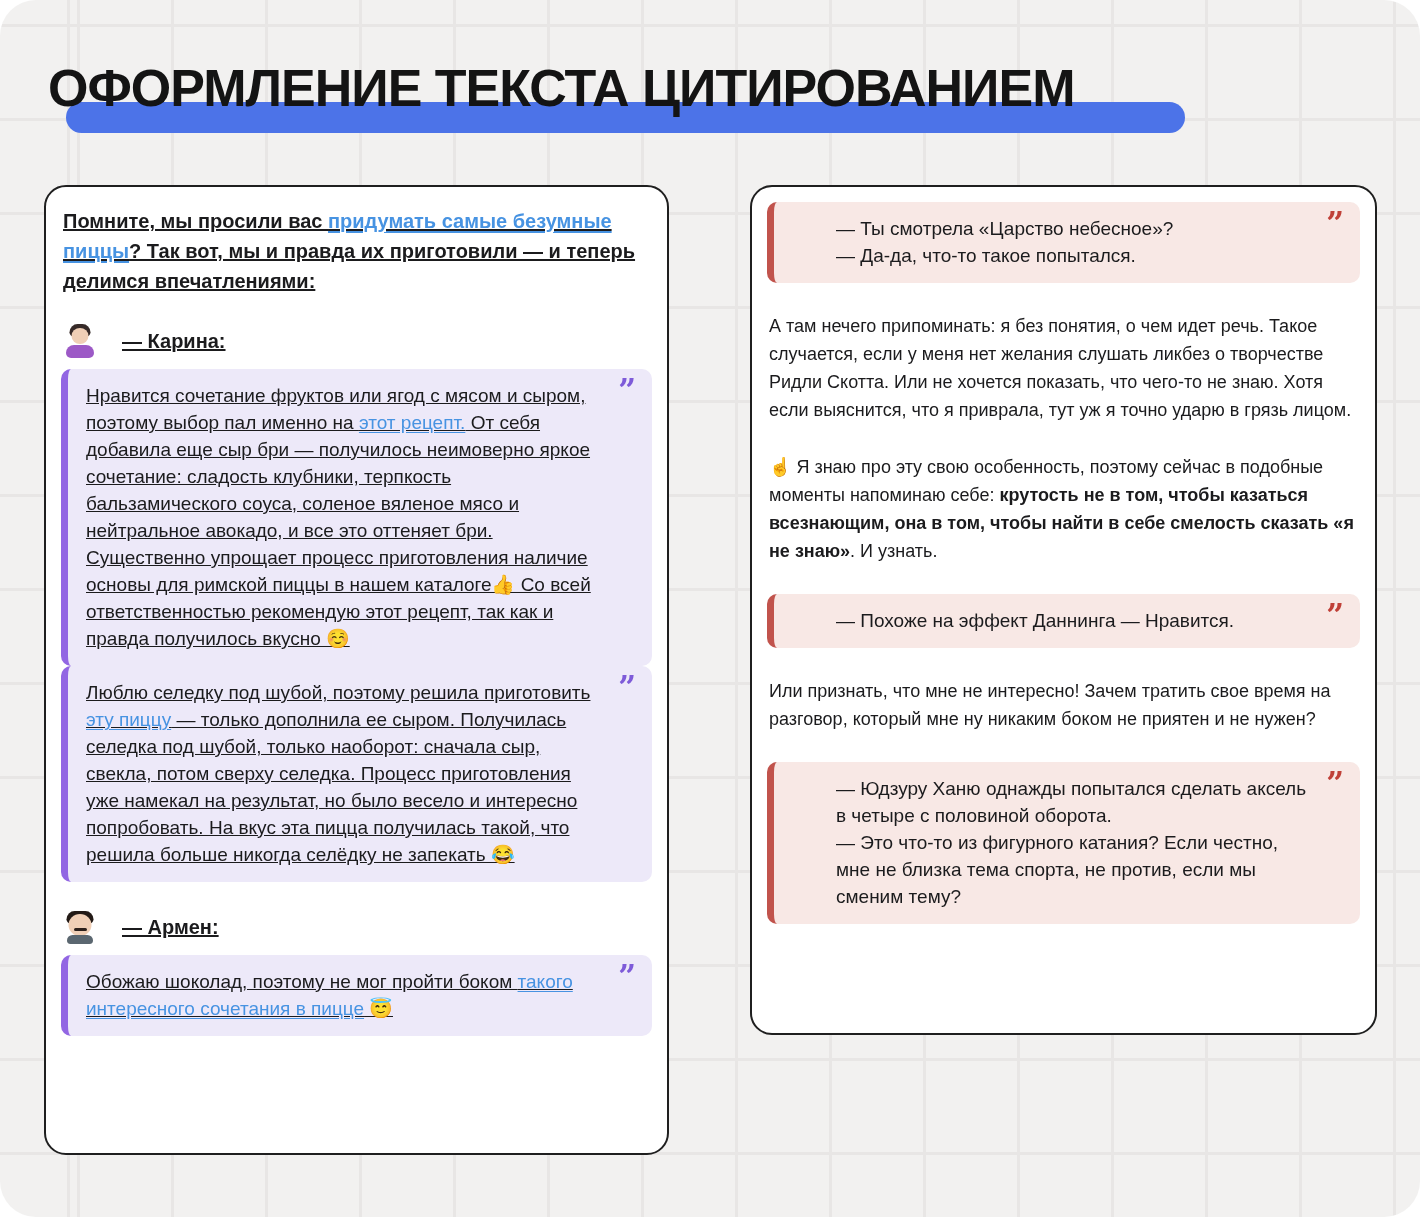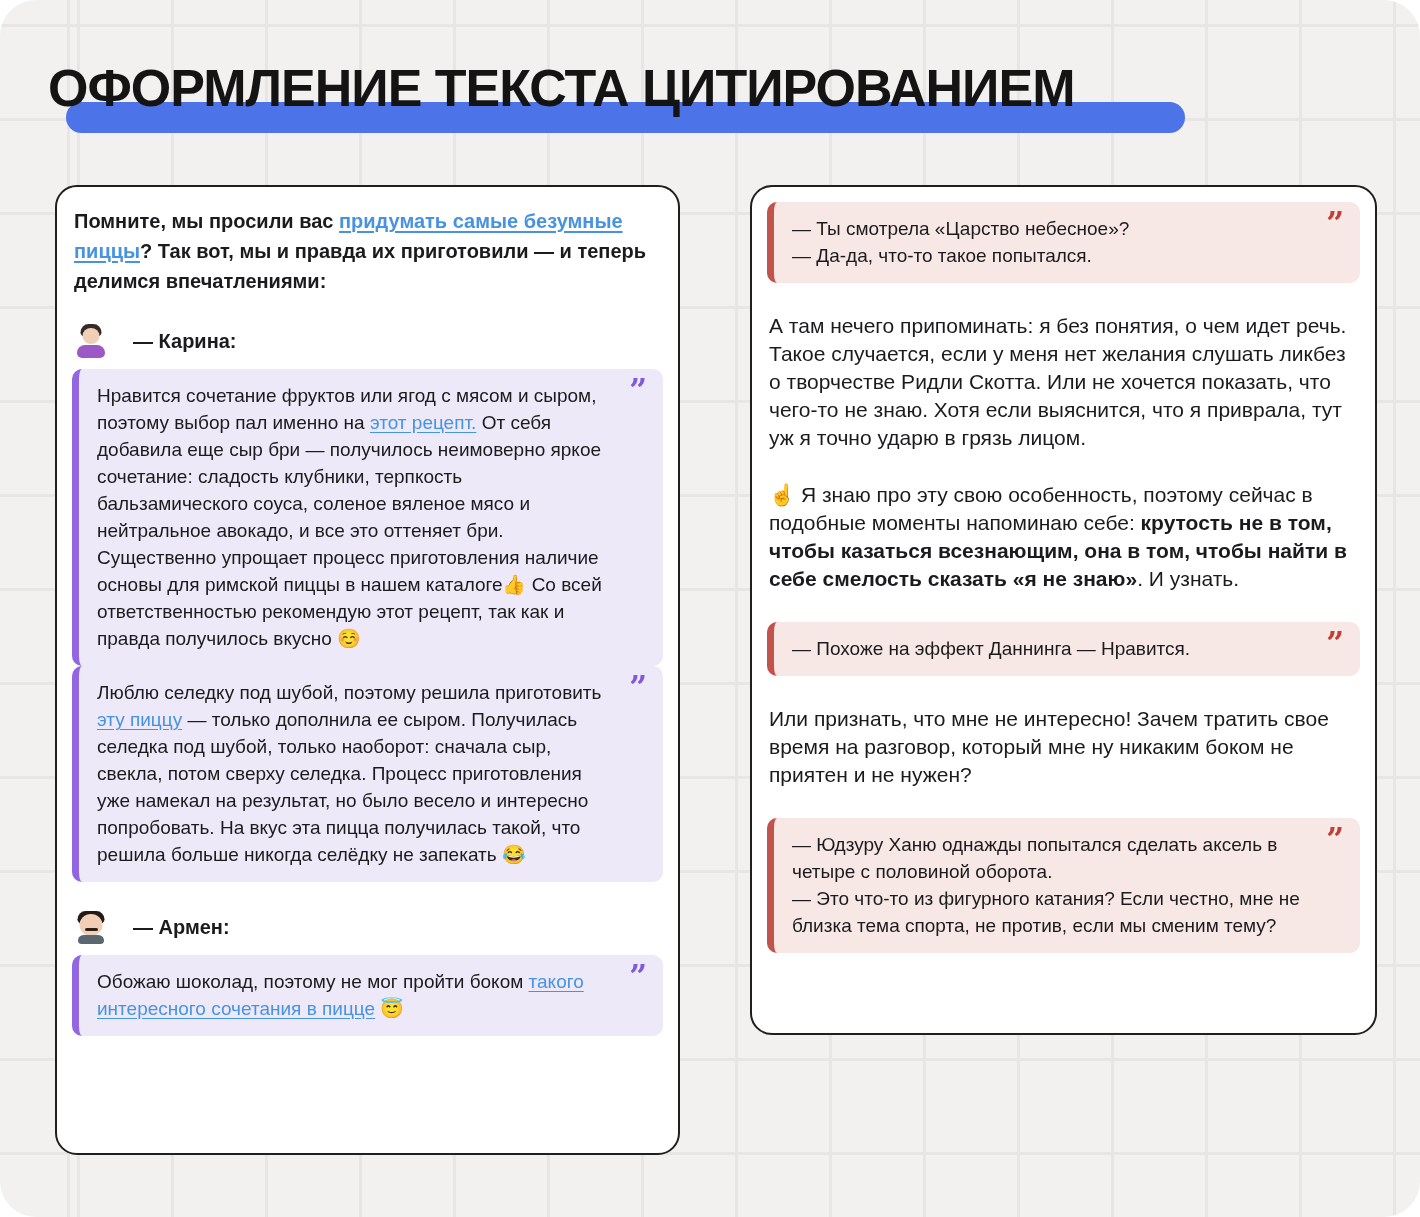--- a/index.html
+++ b/index.html
@@ -22,21 +22,21 @@
   .title-bar{
     position:absolute;z-index:0;left:18px;top:44px;width:1119px;height:31px;
     border-radius:16px;background:#4C73E8;
   }
   
   .card{
     position:absolute;box-sizing:border-box;background:#ffffff;
     border:2px solid #1F1F1F;border-radius:22px;
     padding:15px;overflow:hidden;color:#1B1B1D;
   }
-  .card-left{left:55px;top:185px;width:625px;height:970px;}
+  .card-left{left:44px;top:185px;width:625px;height:970px;text-decoration:underline;}
   .card-right{left:750px;top:185px;width:627px;height:850px;}
   
   .intro{margin:4px 2px 0;font-size:20px;font-weight:700;line-height:30px;}
   .author-row{display:flex;align-items:center;gap:25px;margin:27px 2px 10px;}
   .author-name{font-size:20px;font-weight:700;}
   
   .qblock{
     position:relative;border-radius:10px;
     padding:13px 52px 14px 18px;
     font-size:19px;line-height:27px;
@@ -46,22 +46,22 @@
   .qmark{
     position:absolute;top:6px;right:16px;line-height:1;
     font-family:"DejaVu Serif",serif;font-weight:bold;font-size:31px;
   }
   .qblock.purple .qmark{color:#7E5BD9;}
   .qblock.pink .qmark{color:#C04038;}
   .b{font-weight:700;}
   .link{color:#4793E2;text-decoration:underline;text-underline-offset:3px;cursor:pointer;}
   
   .rblock{margin:0 0 29px;}
-  .rpara{margin:0 2px 29px;font-size:21px;line-height:28px;}
-  .dialogue-line{min-height:27px;}
+  .rpara{margin:0 2px 29px;font-size:18px;line-height:28px;}
+  .dialogue-line{min-height:27px;margin-left:44px;}
   
   .avatar{position:relative;width:34px;height:36px;flex:0 0 auto;}
   .avatar .hair{
     position:absolute;left:50%;top:1px;transform:translateX(-50%);
     width:21px;height:13px;border-radius:10px 10px 6px 6px;background:var(--hair,#362A28);
   }
   .avatar .head{
     position:absolute;left:50%;top:5px;transform:translateX(-50%);
     width:17px;height:16px;border-radius:50%;background:#F0CFB6;
   }

